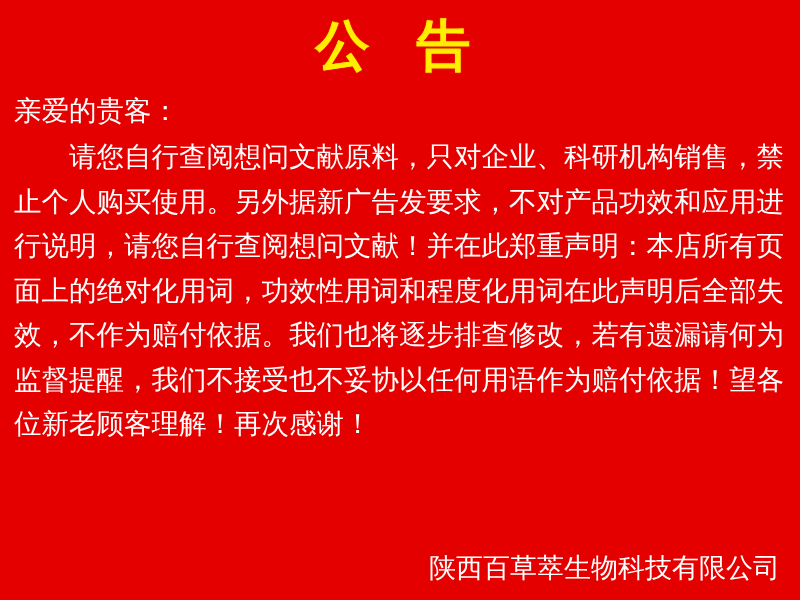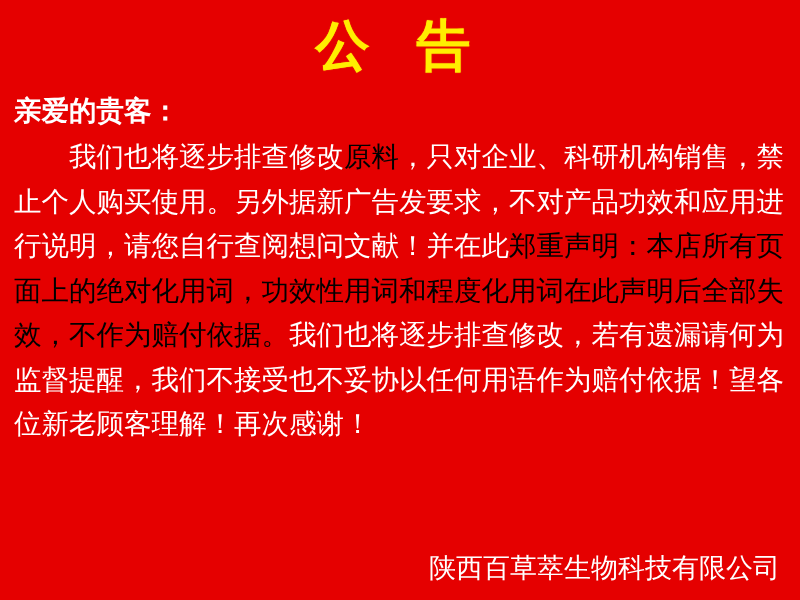--- a/index.html
+++ b/index.html
@@ -35,46 +35,45 @@
     color: #ffffff;
     font-size: 27.5px;
     line-height: 1.62;
     padding: 8px 16px 0 14px;
     text-align: justify;
     text-justify: inter-ideograph;
     letter-spacing: 0px;
   }
   .salutation {
     margin: 0 0 2px 0;
-    font-weight: bold;
   }
   .para {
     margin: 0;
     text-indent: 2em;
   }
   .hl {
-    color: #000000;
+    color: #ffffff;
   }
   .signature {
     position: absolute;
     right: 20px;
     bottom: 12px;
     color: #ffffff;
     font-size: 27px;
     line-height: 1.5;
     white-space: nowrap;
   }
 </style>
 </head>
 <body>
 
 <div class="notice">
 
   <div class="title">公 告</div>
 
   <div class="body-text">
     <p class="salutation">亲爱的贵客：</p>
-    <p class="para"><span>我们也将逐步排查修改</span><span class="hl">原料</span><span>，只对企业、科研机构销售，禁止个人购买使用。另外据新广告发要求，不对产品功效和应用进行说明，请您自行查阅想问文献！并在此</span><span class="hl">郑重声明：本店所有页面上的绝对化用词，功效性用词和程度化用词在此声明后全部失效，不作为赔付依据。</span><span>我们也将逐步排查修改，若有遗漏请何为监督提醒，我们不接受也不妥协以任何用语作为赔付依据！望各位新老顾客理解！再次感谢！</span></p>
+    <p class="para"><span>请您自行查阅想问文献</span><span class="hl">原料</span><span>，只对企业、科研机构销售，禁止个人购买使用。另外据新广告发要求，不对产品功效和应用进行说明，请您自行查阅想问文献！并在此</span><span class="hl">郑重声明：本店所有页面上的绝对化用词，功效性用词和程度化用词在此声明后全部失效，不作为赔付依据。</span><span>我们也将逐步排查修改，若有遗漏请何为监督提醒，我们不接受也不妥协以任何用语作为赔付依据！望各位新老顾客理解！再次感谢！</span></p>
   </div>
 
   <div class="signature">陕西百草萃生物科技有限公司</div>
 
 </div>
 
 </body></html>

